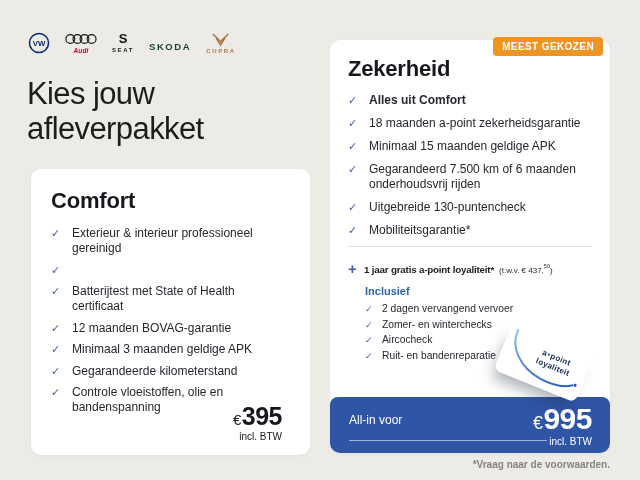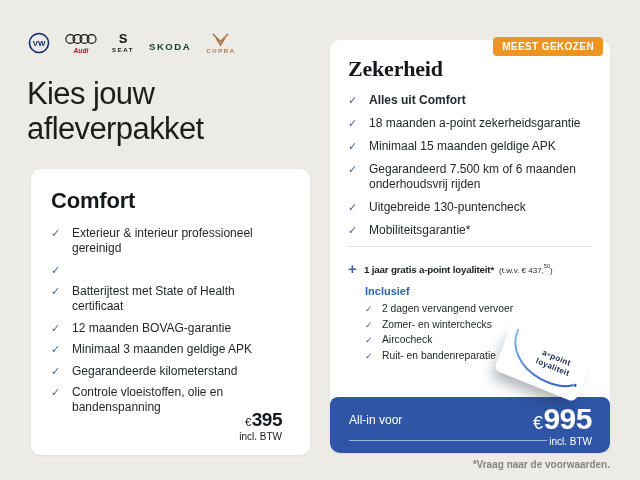--- a/index.html
+++ b/index.html
@@ -18,21 +18,21 @@
   
   .heading{position:absolute;left:27px;top:76px;margin:0;font-size:31px;font-weight:500;line-height:1.14;letter-spacing:-.6px;color:var(--heading,#1d1d1b);}
   .heading span{display:block;}
 
   
   .card{position:absolute;background:var(--card,#ffffff);border-radius:10px;box-shadow:0 1px 3px rgba(0,0,0,.05);}
   .card.comfort{left:31px;top:169px;width:279px;height:286px;}
   .card.zekerheid{left:330px;top:40px;width:280px;height:413px;}
   .card h2{margin:0;font-size:22px;font-weight:700;letter-spacing:-.2px;color:#16181d;}
   .card.comfort h2{padding:19px 0 12px 20px;}
-  .card.zekerheid h2{padding:16px 0 11px 18px;font-family:Liberation Serif, serif;}
+  .card.zekerheid h2{padding:16px 0 11px 18px;}
 
   ul.checklist{list-style:none;margin:0;padding:0 12px 0 20px;}
   .card.zekerheid ul.checklist{padding-left:18px;}
   ul.checklist li{display:flex;gap:9px;margin-bottom:6.5px;font-size:12px;line-height:15px;color:var(--text_dark,#24272d);}
   .card.zekerheid ul.checklist li{margin-bottom:8px;}
   ul.checklist .txt{white-space:pre-line;}
   ul.checklist .txt.bold{font-weight:700;}
   .check{color:var(--check_blue,#40619f);font-size:11px;line-height:15px;flex:0 0 12px;}
 
   
@@ -61,21 +61,21 @@
 
   
   .footer{position:absolute;left:0;right:0;bottom:0;height:56px;background:var(--accent_blue,#2e55a6);
           border-radius:8px 8px 10px 10px;z-index:2;}
   .allin{position:absolute;left:19px;top:16px;color:#fff;font-size:12px;}
   .footer-line{position:absolute;left:19px;top:43px;width:198px;height:1px;background:rgba(255,255,255,.55);}
 
   
   .price{text-align:right;}
   .price .euro{font-size:.6em;font-weight:400;margin-right:1px;}
-  .price .amount-row{font-size:19px;font-weight:700;letter-spacing:-.5px;line-height:1;}
+  .price .amount-row{font-size:25px;font-weight:700;letter-spacing:-.5px;line-height:1;}
   .price .price-note{font-size:10px;margin-top:2px;}
   .price.dark{position:absolute;right:28px;bottom:13px;color:#16181d;}
   .price.white{position:absolute;right:18px;top:7px;color:#fff;}
   .price.white .amount-row{font-size:30px;}
 
   .footnote{position:absolute;right:30px;top:459px;font-size:10px;color:var(--footnote_gray,#87857f);font-weight:bold;}
 </style>
 </head>
 <body>
 

